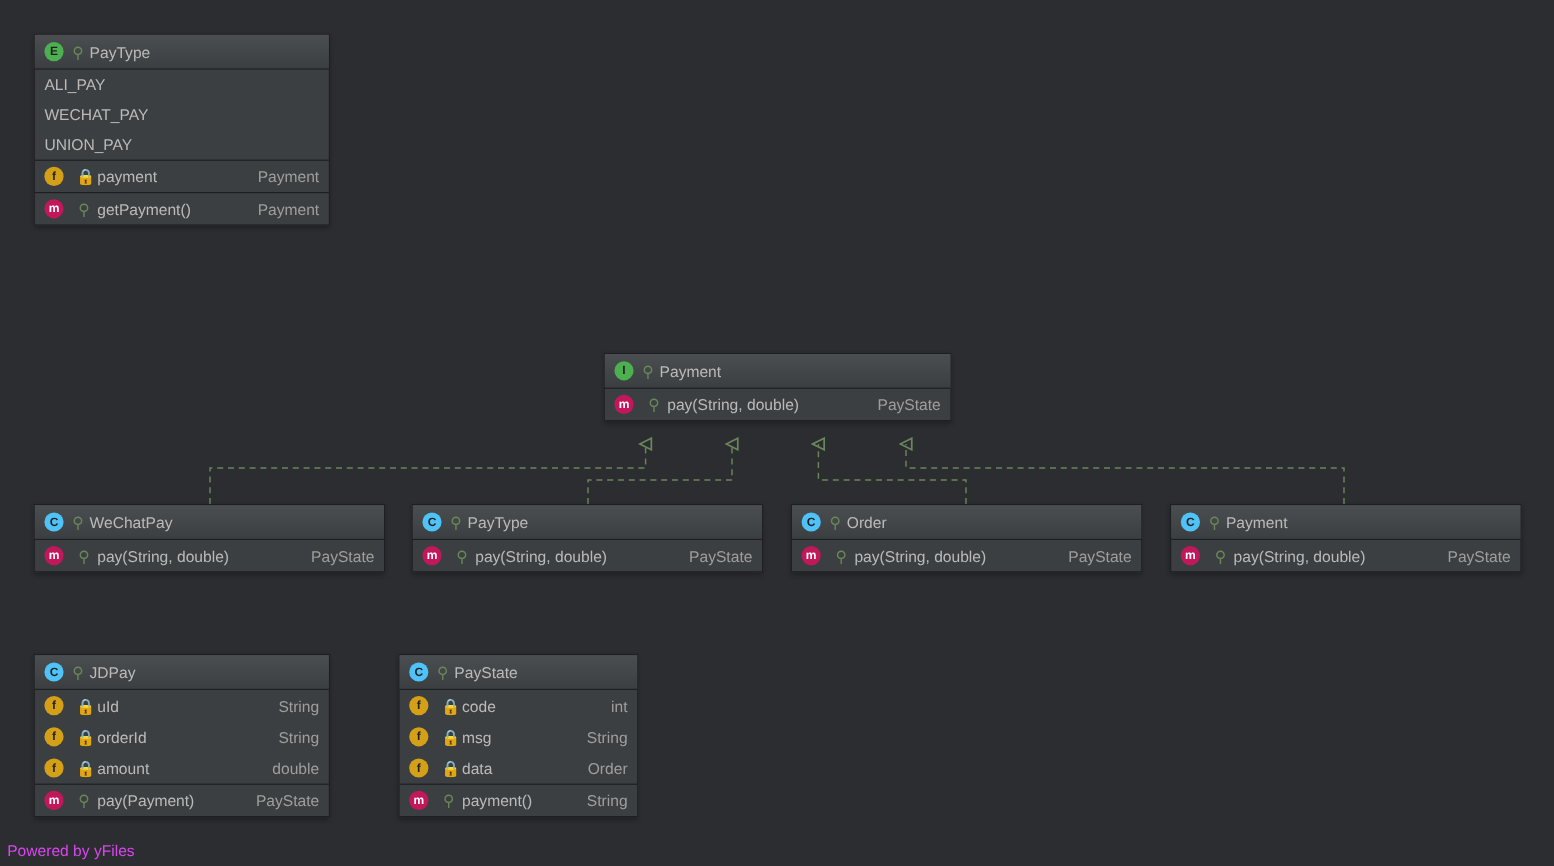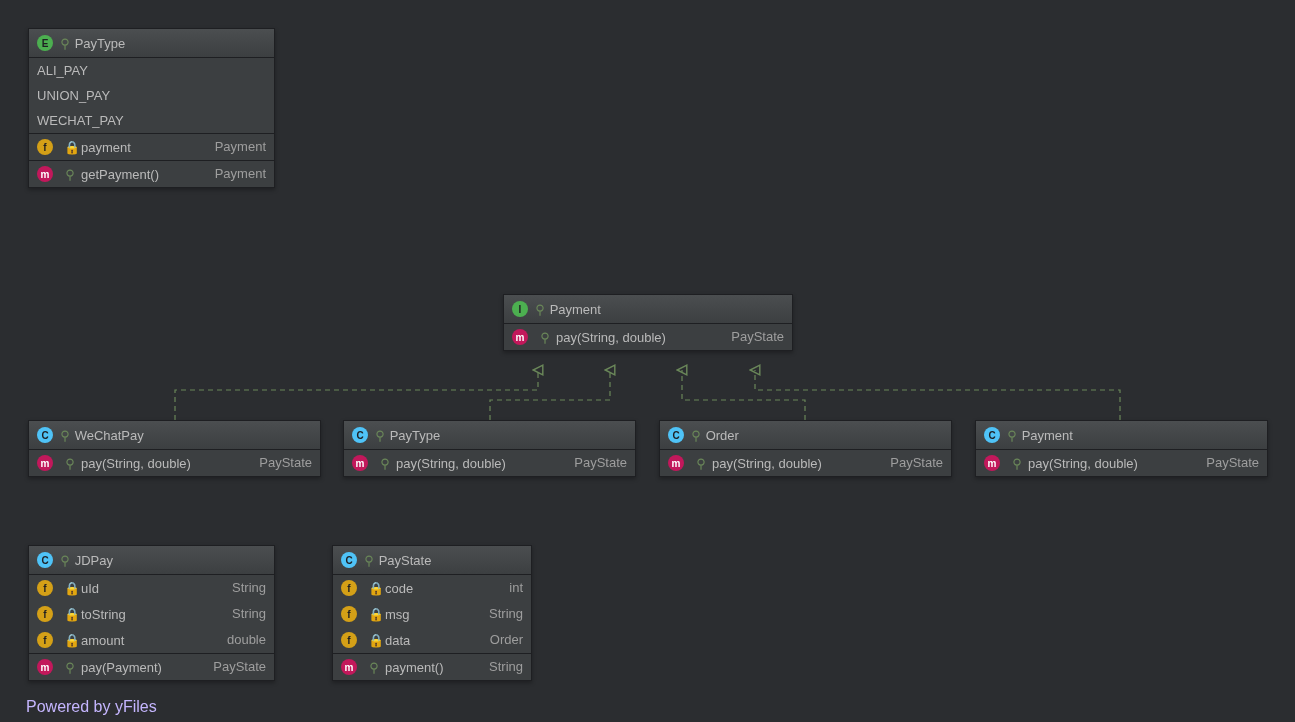--- a/index.html
+++ b/index.html
@@ -26,21 +26,21 @@
   }
   .uml-title {
     display: flex;
     align-items: center;
     padding: 6px 8px;
     background: linear-gradient(#4b4e50, #3c3f41);
     border-bottom: 1px solid #1e1f22;
   }
   .uml-row, .uml-value {
     display: flex;
-    align-items: flex-start;
+    align-items: center;
     padding: 5px 8px;
   }
   .uml-row {
     justify-content: space-between;
   }
   .uml-row .left {
     display: flex;
     align-items: center;
     gap: 5px;
   }
@@ -64,24 +64,24 @@
   .vis {
     display: inline-block;
     width: 12px;
     text-align: center;
     color: #cc7832;
   }
   .vis-public { color: #6a8759; }
   .type { color: #9e9e9e; }
   .footer {
     position: absolute;
-    left: 26px;
+    left: 6px;
     bottom: 6px;
-    font-size: 16px;
-    color: #c4b5fd;
+    font-size: 13px;
+    color: #d946ef;
   }
   svg.edges {
     position: absolute;
     top: 0; left: 0;
     width: 1295px; height: 722px;
     pointer-events: none;
   }
 </style>
 </head>
 <body>
@@ -107,25 +107,25 @@
   <div class="uml-box" style="left:28px; top:28px; width:247px;">
     <div class="uml-title">
       <span class="badge b-E">E</span>
       <span class="vis vis-public">⚲</span>&nbsp;
       <span>PayType</span>
     </div>
     <div class="uml-value">
         <span>ALI_PAY</span>
       </div>
     <div class="uml-value">
+        <span>WECHAT_PAY</span>
+      </div>
+    <div class="uml-value">
         <span>UNION_PAY</span>
       </div>
-    <div class="uml-value">
-        <span>WECHAT_PAY</span>
-      </div>
     <div class="uml-row uml-sep">
       <span class="left">
           <span class="badge b-f">f</span>
           <span class="vis">🔒</span>
           <span>payment</span>
         </span>
       <span class="type">Payment</span>
     </div>
     <div class="uml-row uml-sep">
       <span class="left">
@@ -228,21 +228,21 @@
           <span class="badge b-f">f</span>
           <span class="vis">🔒</span>
           <span>uId</span>
         </span>
       <span class="type">String</span>
     </div>
     <div class="uml-row">
       <span class="left">
           <span class="badge b-f">f</span>
           <span class="vis">🔒</span>
-          <span>toString</span>
+          <span>orderId</span>
         </span>
       <span class="type">String</span>
     </div>
     <div class="uml-row">
       <span class="left">
           <span class="badge b-f">f</span>
           <span class="vis">🔒</span>
           <span>amount</span>
         </span>
       <span class="type">double</span>

